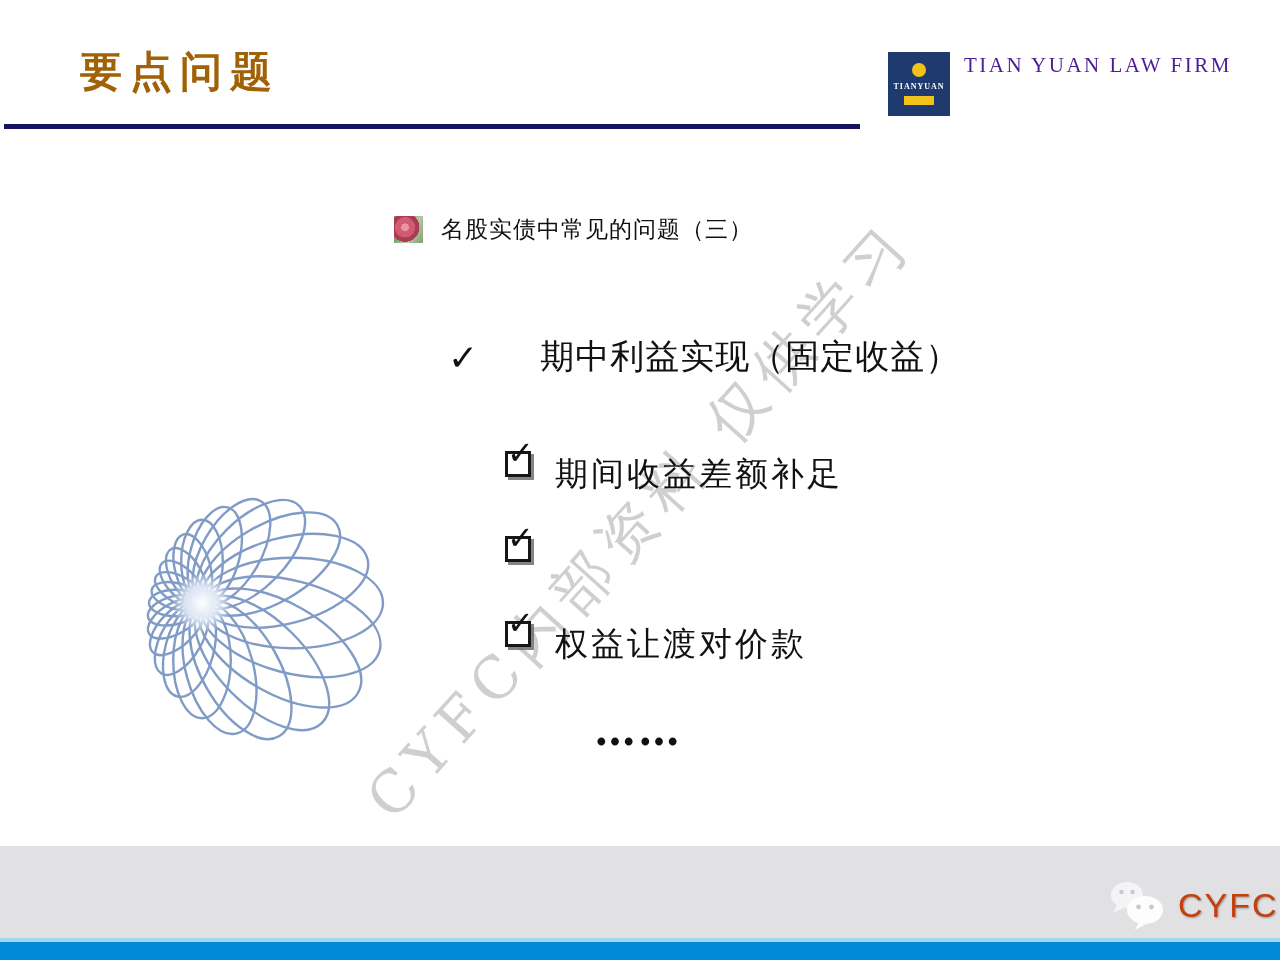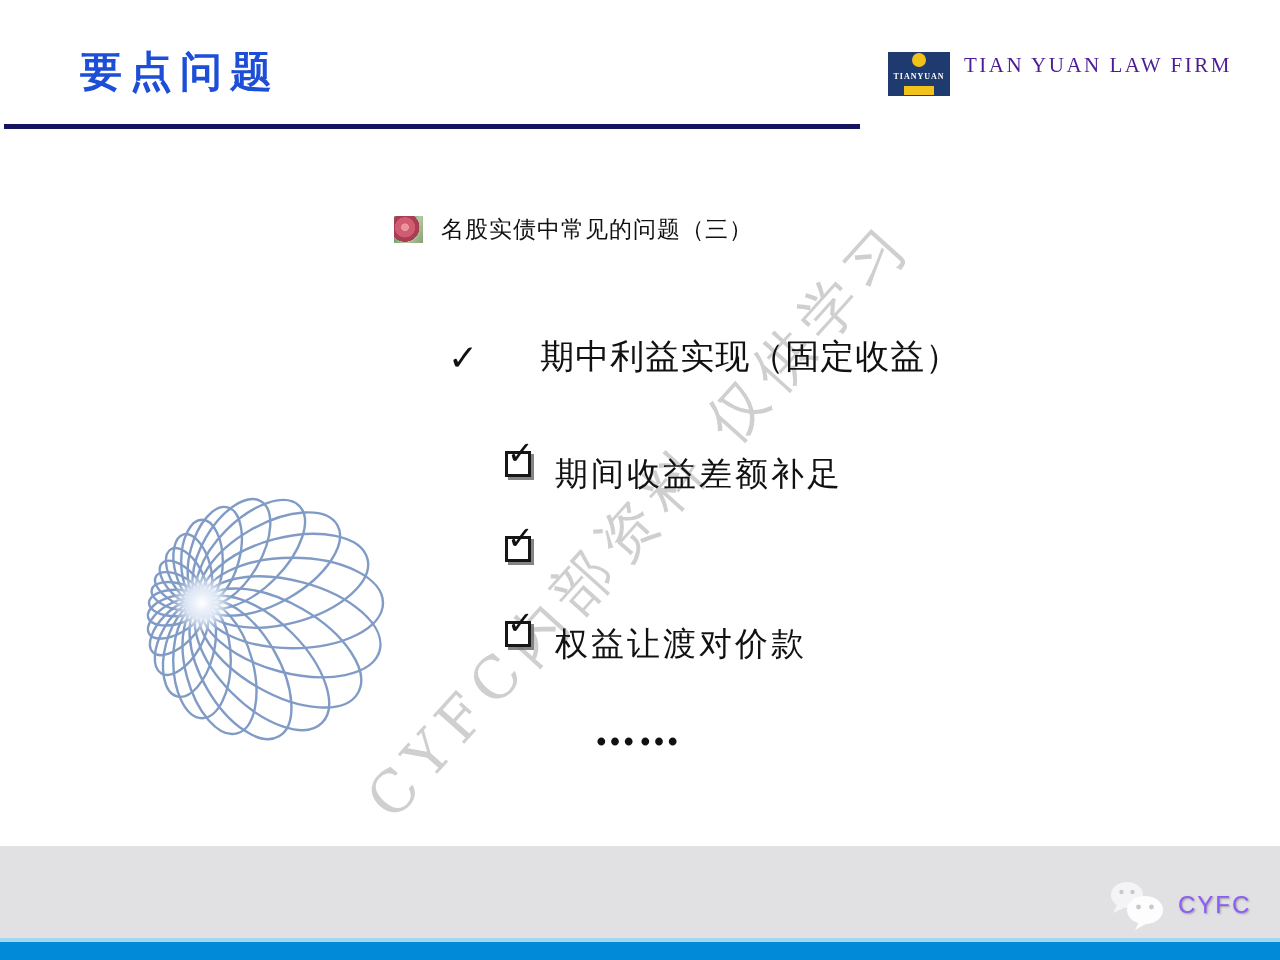--- a/index.html
+++ b/index.html
@@ -5,31 +5,31 @@
   * { margin:0; padding:0; box-sizing:border-box; }
   html,body { width:1280px; height:960px; }
   body {
     position:relative; background:#ffffff; overflow:hidden;
     font-family:"DejaVu Serif","Liberation Serif",serif;
   }
 
   
   .slide-title {
     position:absolute; left:80px; top:44px;
-    font-size:42px; font-weight:600; color:#1d4ed8; letter-spacing:8px;
+    font-size:42px; font-weight:600; color:#a16207; letter-spacing:8px;
   }
   .divider {
     position:absolute; left:4px; top:124px; width:856px; height:5px;
     background:#15155f;
   }
 
   
   .logo { position:absolute; left:888px; top:52px; display:flex; align-items:flex-start; }
   .logo-badge {
-    width:62px; height:44px; background:#1e3a6e;
+    width:62px; height:64px; background:#1e3a6e;
     display:flex; flex-direction:column; align-items:center; justify-content:center;
   }
   .logo-badge-dot { width:14px; height:14px; border-radius:50%; background:#f2c21a; margin-bottom:5px; }
   .logo-badge-name {
     color:#fff; font-size:8px; letter-spacing:1px;
     font-family:"Liberation Serif",serif; font-weight:bold;
   }
   .logo-badge-bar { width:30px; height:9px; background:#f2c21a; margin-top:5px; }
   .logo-text { margin-left:14px; }
   .logo-cn {
@@ -85,22 +85,22 @@
     white-space:nowrap; pointer-events:none;
   }
 
   
   .footer-gray { position:absolute; left:0; top:846px; width:1280px; height:92px; background:#e1e1e4; }
   .footer-lightblue { position:absolute; left:0; top:938px; width:1280px; height:4px; background:#a5d6ef; }
   .footer-blue { position:absolute; left:0; top:942px; width:1280px; height:18px; background:#008ad8; }
   .footer-brand { position:absolute; left:1108px; top:880px; display:flex; align-items:center; }
   .wechat-icon { width:58px; height:50px; margin-right:12px; }
   .footer-brand-text {
-    font-family:"Liberation Sans",sans-serif; font-size:24px; letter-spacing:2px;
-    color:#8b5cf6; text-shadow:1px 1px 2px rgba(120,120,120,.7);
+    font-family:"Liberation Sans",sans-serif; font-size:34px; letter-spacing:2px;
+    color:#c2410c; text-shadow:1px 1px 2px rgba(120,120,120,.7);
   }
 </style>
 </head>
 <body>
 
 <div class="slide-title">要点问题</div>
 <div class="divider"></div>
 
 <div class="logo">
   <div class="logo-badge">

